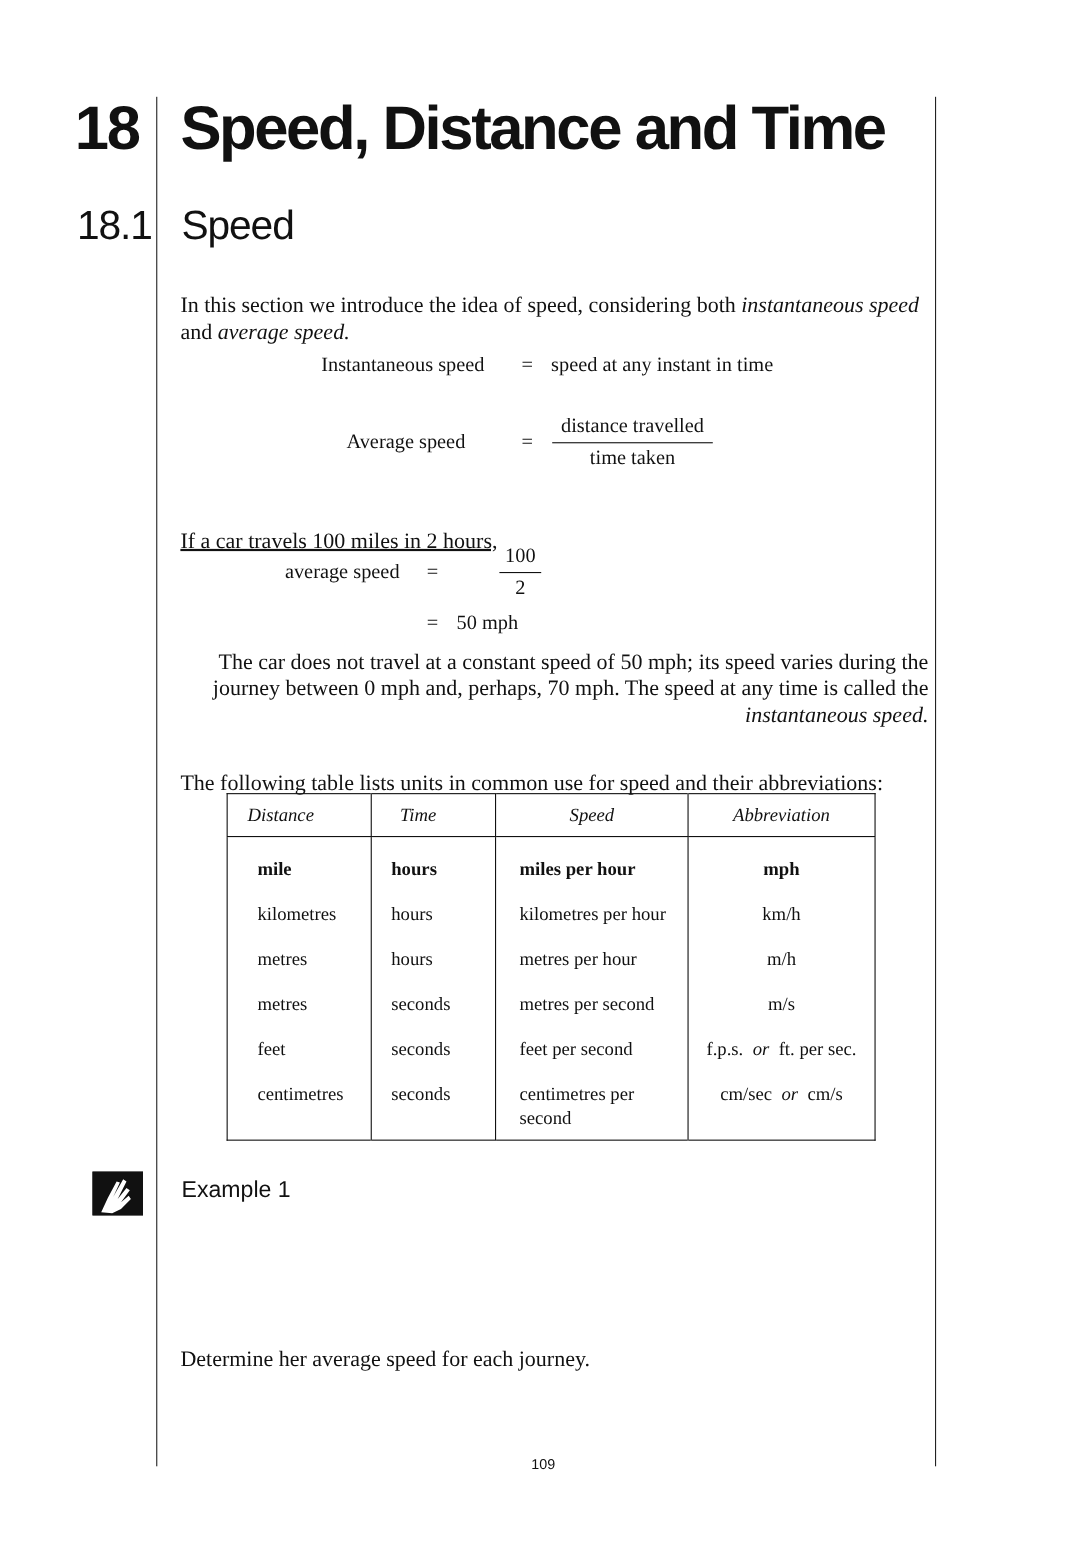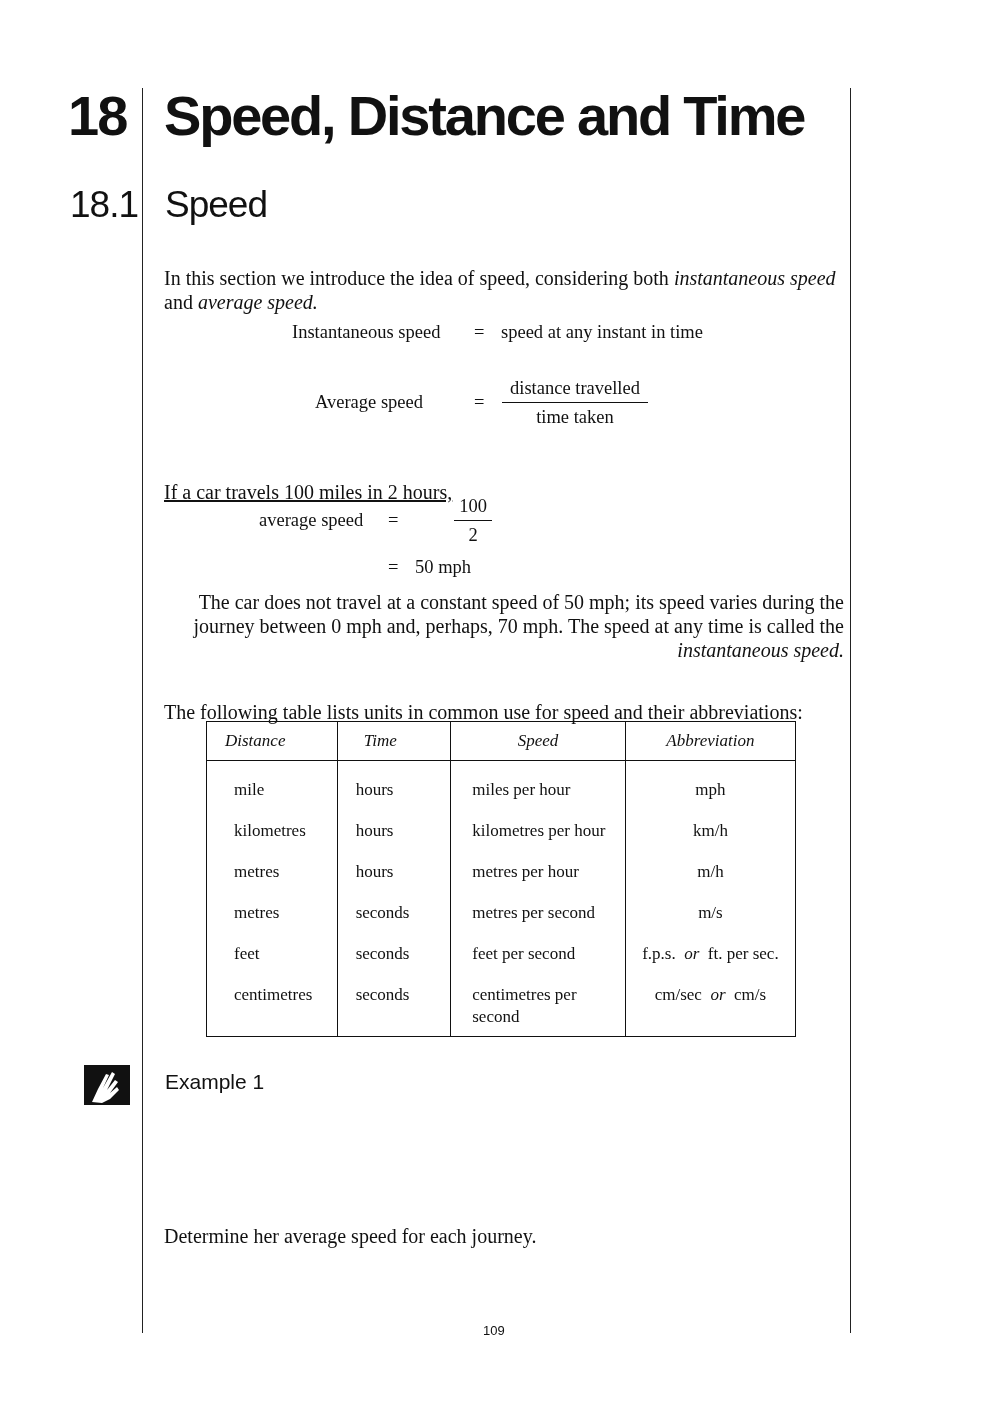--- a/index.html
+++ b/index.html
@@ -31,21 +31,21 @@
     .col-speed { width: 179px; }
     .col-abbr { width: 183px; }
     th.col-dist { text-align: left; padding-left: 18px !important; }
     th.col-time { text-align: left; padding-left: 26px !important; }
     th.col-speed, th.col-abbr { text-align: center; }
     td .cell { display: block; height: 41px; padding-top: 0; }
     td.c-dist .cell { padding-left: 27px; }
     td.c-time .cell { padding-left: 18px; }
     td.c-speed .cell { padding-left: 21px; }
     td.c-abbr .cell { text-align: center; }
-    td .first { margin-top: 18px; }
+    td .first { margin-top: 18px; font-weight: bold; }
     td .last { height: 52px; }
 
     .example-icon { position: absolute; left: 84px; top: 1065px; width: 46px; height: 40px; background: #111; }
     .example-title { position: absolute; left: 165px; top: 1069px; font-family: "Liberation Sans", sans-serif; font-size: 21px; line-height: 26px; }
 
     .page-number { position: absolute; left: 483px; top: 1323px; font-family: "Liberation Sans", sans-serif; font-size: 13px; text-align: right; }
   </style>
 </head>
 <body>
 

